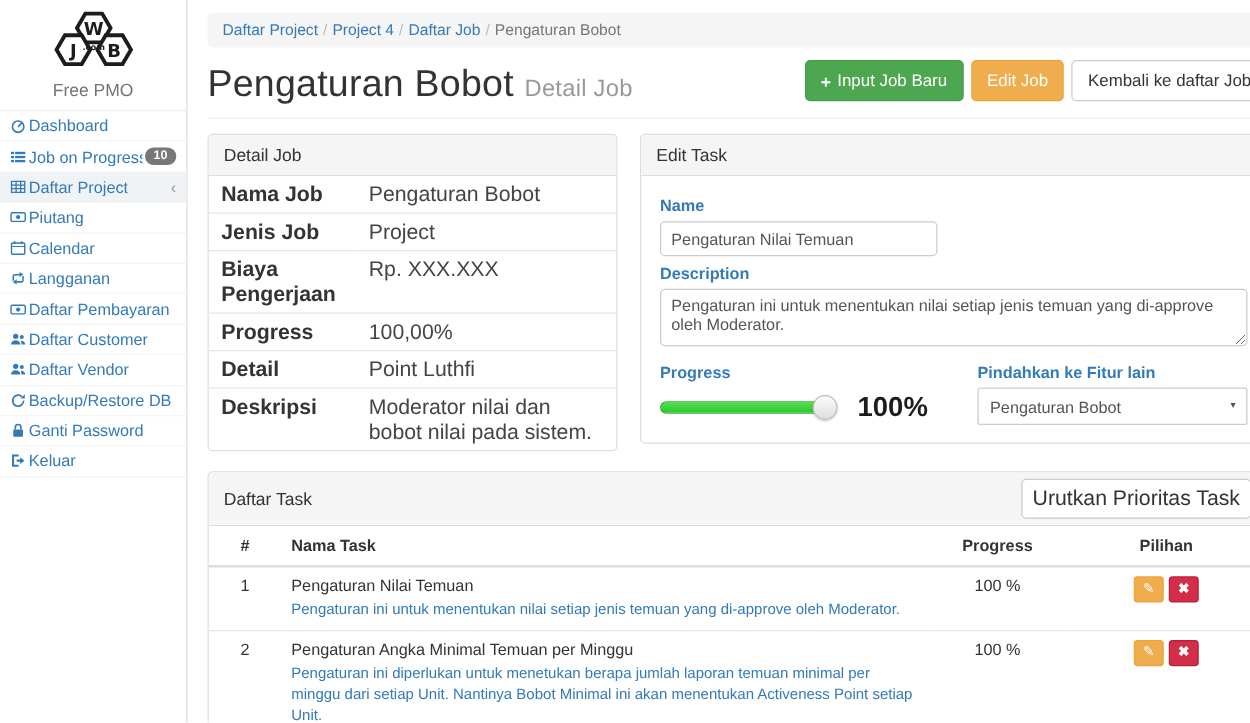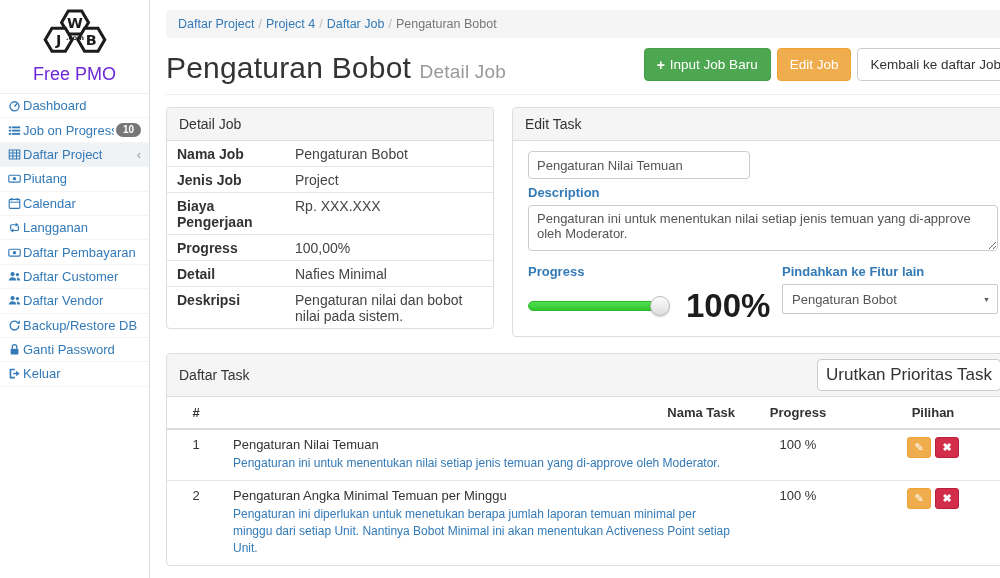--- a/index.html
+++ b/index.html
@@ -3,21 +3,21 @@
 <meta charset="utf-8">
 <style>
   * { margin:0; padding:0; box-sizing:border-box; }
   html,body { background:#fff; }
   body { font-family:"Liberation Sans", sans-serif; font-size:13px; color:#333; width:1000px; height:578px; overflow:hidden; }
   .app { display:flex; width:1000px; height:578px; }
 
   
   .sidebar { width:150px; flex:none; background:#fff; border-right:1px solid #ddd; }
   .brand { text-align:center; padding:8px 0 8px; border-bottom:1px solid #eee; }
-  .brand-name { font-size:18px; color:#6d28d9; margin-top:3px; }
+  .brand-name { font-size:14px; color:#737373; margin-top:3px; }
   .nav { list-style:none; }
   .nav li { display:flex; align-items:center; gap:2px; padding:4px 8px; height:24.4px;
             color:#337ab7; font-size:13px; border-bottom:1px solid #f4f4f4; cursor:pointer; }
   .nav li.active { background:#f0f3f6; }
   .nav li svg { width:13px; height:13px; flex:none; }
   .nav .lbl { white-space:nowrap; overflow:hidden; }
   .badge { margin-left:auto; background:#777; color:#fff; border-radius:10px;
            font-size:10px; font-weight:bold; padding:2px 7px; line-height:1; }
   .chev { margin-left:auto; color:#999; font-size:13px; line-height:1; }
 
@@ -44,53 +44,53 @@
 
   
   .panel { border:1px solid #ddd; border-radius:4px; background:#fff; }
   .panel-heading { background:#f5f5f5; border-bottom:1px solid #ddd; padding:8px 12px;
                    font-size:14px; color:#333; border-radius:3px 3px 0 0; }
   .panels-row { display:flex; gap:18px; margin-top:12px; align-items:flex-start; }
   .panel-detail { width:328px; flex:none; }
   .panel-edit { flex:1; }
 
   table.kv { width:100%; border-collapse:collapse; }
-  table.kv td { padding:4.5px 10px; font-size:14px; border-bottom:1px solid #e6e6e6; vertical-align:top; }
+  table.kv td { padding:4.5px 10px; font-size:17px; border-bottom:1px solid #e6e6e6; vertical-align:top; }
   table.kv tr:last-child td { border-bottom:none; }
   table.kv td.k { font-weight:bold; width:118px; color:#333; }
   table.kv td.v { color:#444; }
 
   .panel-body { padding:10px 15px 14px; }
   .flabel { color:#337ab7; font-weight:bold; font-size:13px; margin:6px 0 5px; }
   .txt-input { width:222px; height:28px; padding:4px 8px; border:1px solid #ccc; border-radius:4px;
                font-size:13px; color:#555; font-family:inherit; }
   .txt-area { width:100%; height:46px; padding:5px 8px; border:1px solid #ccc; border-radius:4px;
               font-size:13px; color:#555; font-family:inherit; resize:both; }
 
   .et-row { display:flex; margin-top:4px; }
   .et-left { width:250px; flex:none; }
   .slider-line { display:flex; align-items:center; margin-top:10px; }
   .slider { position:relative; width:132px; height:10px; border-radius:6px;
             background:linear-gradient(#50e050,#2fc62f); border:1px solid #2db82d; cursor:pointer; }
   .knob { position:absolute; right:-11px; top:-6px; width:20px; height:20px; border-radius:50%;
           background:linear-gradient(#fdfdfd,#ddd); border:1px solid #bbb;
           box-shadow:0 1px 2px rgba(0,0,0,.2); }
-  .pct-big { font-size:33px; font-weight:bold; color:#1d1d1d; margin-left:26px; line-height:1; }
+  .pct-big { font-size:22px; font-weight:bold; color:#1d1d1d; margin-left:26px; line-height:1; }
   .et-right { flex:1; padding-left:4px; }
   .sel { position:relative; width:216px; height:30px; border:1px solid #ccc; border-radius:2px;
          display:flex; align-items:center; padding:0 22px 0 9px; color:#555; background:#fff; cursor:pointer; }
   .sel .caret { position:absolute; right:7px; top:50%; transform:translateY(-50%);
                 font-size:7px; color:#555; }
   .et-btns { margin-top:16px; display:flex; gap:6px; }
 
   
   .panel-tasks { margin-top:16px; margin-bottom:8px; }
   .panel-tasks .panel-heading { display:flex; justify-content:space-between; align-items:center; padding:5px 12px 5px; }
   table.tasks { width:100%; border-collapse:collapse; }
-  table.tasks th { font-size:13px; font-weight:bold; color:#333; text-align:right;
+  table.tasks th { font-size:13px; font-weight:bold; color:#333; text-align:left;
                    padding:8px; border-bottom:2px solid #ddd; }
   table.tasks th.c, table.tasks td.c { text-align:center; }
   table.tasks col.num { width:58px; }
   table.tasks col.prog { width:110px; }
   table.tasks col.act { width:160px; }
   table.tasks td { padding:7px 8px; border-top:1px solid #e6e6e6; vertical-align:top; font-size:13px; }
   .task-name { color:#333; }
   .task-desc { color:#337ab7; font-size:12px; margin-top:3px; line-height:1.45; max-width:620px; }
   .act-btns { display:inline-flex; gap:4px; }
   .mini-btn { width:24px; height:21px; border-radius:3px; border:1px solid transparent; color:#fff;
@@ -256,33 +256,34 @@
           <tr>
                 <td class="k">Biaya Pengerjaan</td>
                 <td class="v">Rp. XXX.XXX</td>
               </tr>
           <tr>
                 <td class="k">Progress</td>
                 <td class="v">100,00%</td>
               </tr>
           <tr>
                 <td class="k">Detail</td>
-                <td class="v">Nafies Minimal</td>
+                <td class="v">Point Luthfi</td>
               </tr>
           <tr>
                 <td class="k">Deskripsi</td>
-                <td class="v">Pengaturan nilai dan bobot nilai pada sistem.</td>
+                <td class="v">Moderator nilai dan bobot nilai pada sistem.</td>
               </tr>
         </tbody>
           </table>
       </div>
 
       <div class="panel panel-edit">
         <div class="panel-heading">Edit Task</div>
         <div class="panel-body">
+          <div class="flabel">Name</div>
           <input class="txt-input" type="text" value="Pengaturan Nilai Temuan" style="">
           <div class="flabel">Description</div>
           <textarea class="txt-area" style="">Pengaturan ini untuk menentukan nilai setiap jenis temuan yang di-approve oleh Moderator.</textarea>
 
           <div class="et-row">
             <div class="et-left">
               <div class="flabel">Progress</div>
               <div class="slider-line">
                 <div class="slider">
                   <div class="knob"></div>

